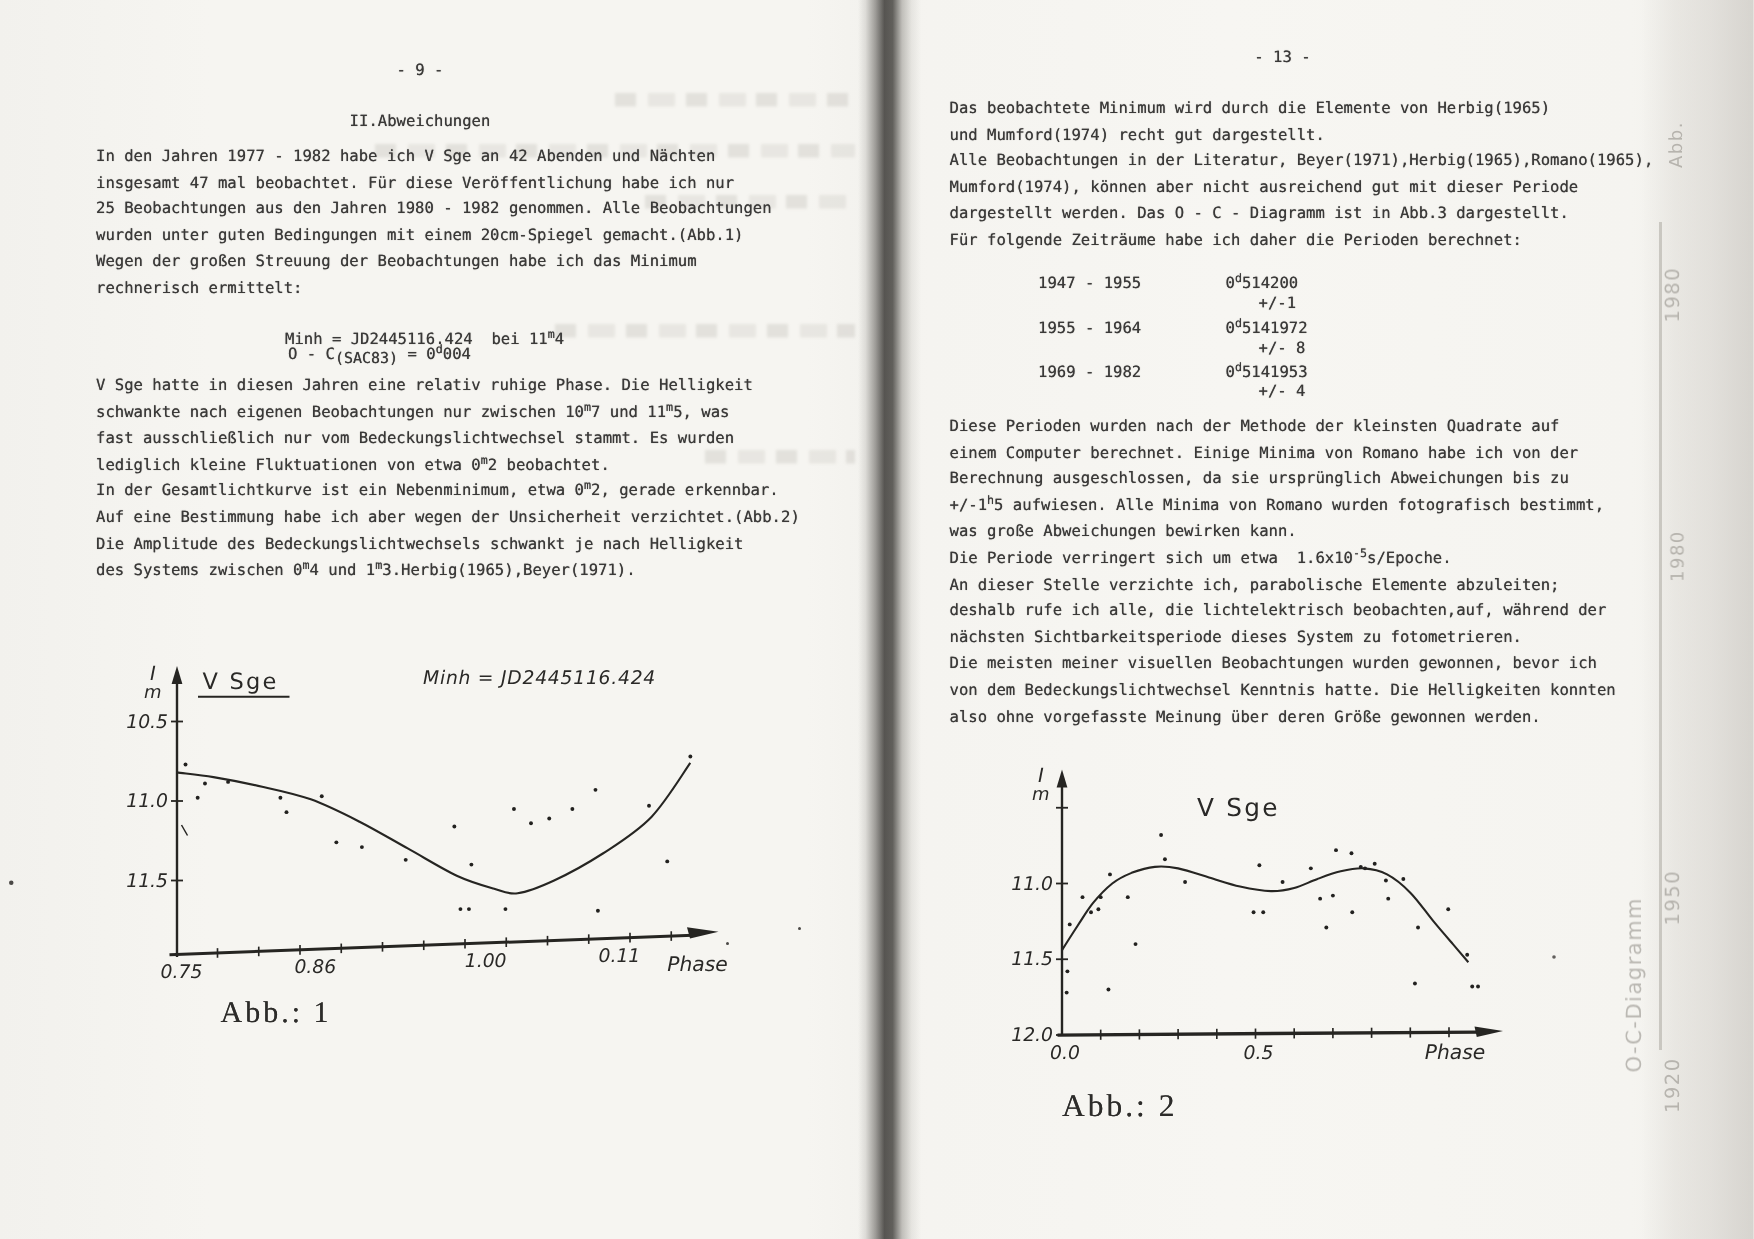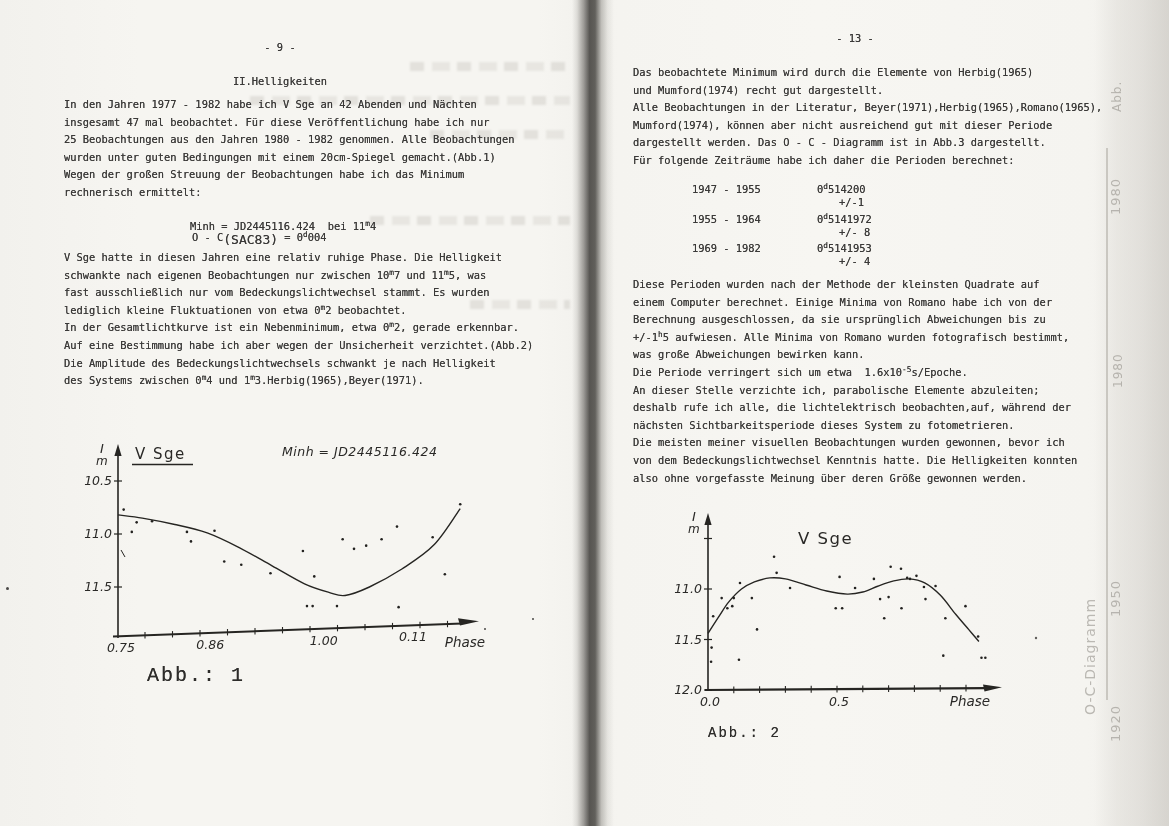--- a/index.html
+++ b/index.html
@@ -9,22 +9,22 @@
     font-family:"DejaVu Sans Mono","Liberation Mono",monospace;
   }
   .scan{position:absolute;left:0;top:0;width:1169px;height:826px;
     background:linear-gradient(90deg,#f2f1ed 0%,#f6f5f1 12%,#f6f5f1 46%,#f3f2ee 49.5%,#f5f4f0 53%,#f7f6f2 70%,#f5f4f0 93%,#eeece8 100%);}
   .page{position:absolute;left:0;top:0;width:1169px;height:826px;}
   .t{position:absolute;white-space:pre;color:#3a3938;font-size:10.4px;line-height:17.6px;
      text-shadow:0 0 0.5px rgba(55,54,52,0.85);}
   .lines .ln{height:17.6px;white-space:pre;}
   .center{transform:translateX(-50%);}
   .sp{font-size:7.8px;position:relative;top:-4px;}
-  .sb{font-size:13px;position:relative;top:2.5px;}
-  .abb{position:absolute;font-family:Liberation Mono, monospace;
+  .sb{font-size:10px;position:relative;top:2.5px;}
+  .abb{position:absolute;font-family:Liberation Serif, serif;
        color:#2d2c2a;letter-spacing:2px;white-space:pre;text-shadow:0 0 0.4px rgba(45,44,42,0.8);}
   .gutter{position:absolute;top:0;height:826px;left:572px;width:42px;pointer-events:none;
     background:linear-gradient(90deg,
       rgba(90,87,82,0) 0%,rgba(90,87,82,0.15) 12%,rgba(70,67,63,0.5) 28%,
       rgba(52,50,47,0.82) 42%,rgba(56,54,50,0.78) 55%,rgba(95,92,86,0.35) 70%,
       rgba(120,117,110,0.12) 85%,rgba(120,117,110,0) 100%);}
   .edge-strip{position:absolute;top:0;height:826px;left:1094px;width:75px;pointer-events:none;
     background:linear-gradient(90deg,rgba(200,197,190,0) 0%,rgba(198,195,188,0.22) 30%,
       rgba(203,200,194,0.38) 62%,rgba(186,183,176,0.45) 100%);}
   .ghost{position:absolute;font-family:"DejaVu Sans","Liberation Sans",sans-serif;
@@ -45,21 +45,21 @@
 <div class="scan">
 
   <div class="gbar" style="left:410px;top:62px;width:160px"></div>
   <div class="gbar" style="left:250px;top:96px;width:320px"></div>
   <div class="gbar" style="left:430px;top:130px;width:140px"></div>
   <div class="gbar" style="left:370px;top:216px;width:200px"></div>
   <div class="gbar" style="left:470px;top:300px;width:100px"></div>
 
   <div class="page">
     <div class="t center" style="left:280px;top:39px">- 9 -</div>
-    <div class="t center" style="left:280px;top:73px">II.Helligkeiten</div>
+    <div class="t center" style="left:280px;top:73px">II.Abweichungen</div>
     <div class="t lines" style="left:64px;top:96px"><div class="ln">In den Jahren 1977 - 1982 habe ich V Sge an 42 Abenden und Nächten</div><div class="ln">insgesamt 47 mal beobachtet. Für diese Veröffentlichung habe ich nur</div><div class="ln">25 Beobachtungen aus den Jahren 1980 - 1982 genommen. Alle Beobachtungen</div><div class="ln">wurden unter guten Bedingungen mit einem 20cm-Spiegel gemacht.(Abb.1)</div><div class="ln">Wegen der großen Streuung der Beobachtungen habe ich das Minimum</div><div class="ln">rechnerisch ermittelt:</div></div>
     <div class="t" style="left:190px;top:218px">Minh = JD2445116.424  bei 11<span class="sp">m</span>4</div>
     <div class="t" style="left:192px;top:228px">O - C<span class="sb">(SAC83)</span> = 0<span class="sp">d</span>004</div>
     <div class="t lines" style="left:64px;top:249px"><div class="ln">V Sge hatte in diesen Jahren eine relativ ruhige Phase. Die Helligkeit</div><div class="ln">schwankte nach eigenen Beobachtungen nur zwischen 10<span class="sp">m</span>7 und 11<span class="sp">m</span>5, was</div><div class="ln">fast ausschließlich nur vom Bedeckungslichtwechsel stammt. Es wurden</div><div class="ln">lediglich kleine Fluktuationen von etwa 0<span class="sp">m</span>2 beobachtet.</div><div class="ln">In der Gesamtlichtkurve ist ein Nebenminimum, etwa 0<span class="sp">m</span>2, gerade erkennbar.</div><div class="ln">Auf eine Bestimmung habe ich aber wegen der Unsicherheit verzichtet.(Abb.2)</div><div class="ln">Die Amplitude des Bedeckungslichtwechsels schwankt je nach Helligkeit</div><div class="ln">des Systems zwischen 0<span class="sp">m</span>4 und 1<span class="sp">m</span>3.Herbig(1965),Beyer(1971).</div></div>
     <svg id="chart1" style="left:85px;top:433px" width="430" height="275">
         <line x1="33" y1="205" x2="33" y2="20" stroke="#262522" stroke-width="1.6"></line>
         <polygon points="33,11 29.4,23 36.6,23" fill="#262522"></polygon>
         <line x1="28" y1="203.5" x2="377" y2="190.5" stroke="#262522" stroke-width="2"></line>
         <polygon points="394,188.2 373,185.2 375,192.6" fill="#262522"></polygon>
         <line x1="60" y1="199.1080229226361" x2="60" y2="205.5080229226361" stroke="#262522" stroke-width="1.1"></line>
@@ -186,21 +186,21 @@
         <circle cx="275.494" cy="99.09999999999997" r="1.3" fill="#22211f"></circle>
         <circle cx="285.55600000000004" cy="85.97000000000007" r="1.3" fill="#22211f"></circle>
         <circle cx="293.29600000000005" cy="155.66000000000003" r="1.3" fill="#22211f"></circle>
         <circle cx="295.36" cy="118.2899999999999" r="1.3" fill="#22211f"></circle>
         <circle cx="315.484" cy="106.16999999999999" r="1.3" fill="#22211f"></circle>
         <circle cx="328.126" cy="136.47000000000006" r="1.3" fill="#22211f"></circle>
         <circle cx="331.48" cy="157.67999999999998" r="1.3" fill="#22211f"></circle>
         <circle cx="335.34999999999997" cy="157.67999999999998" r="1.3" fill="#22211f"></circle>
         <circle cx="386" cy="138" r="1.2" fill="rgba(60,58,55,0.8)"></circle>
       </svg>
-    <div class="abb" style="left:708px;top:725px;font-size:14px">Abb.: 2</div>
+    <div class="abb" style="left:708px;top:725px;font-size:21px">Abb.: 2</div>
   </div>
 
   <div class="gutter"></div>
 
   <div class="edge-strip"></div>
   <div class="ghost-line"></div>
   <div id="ghosts">
       <div class="ghost" style="left: 1110px; top: 112px; font-size: 12px;">Abb.</div>
       <div class="ghost" style="left: 1108px; top: 215px; font-size: 13px;">1980</div>
       <div class="ghost" style="left: 1111px; top: 388px; font-size: 12px;">1980</div>

